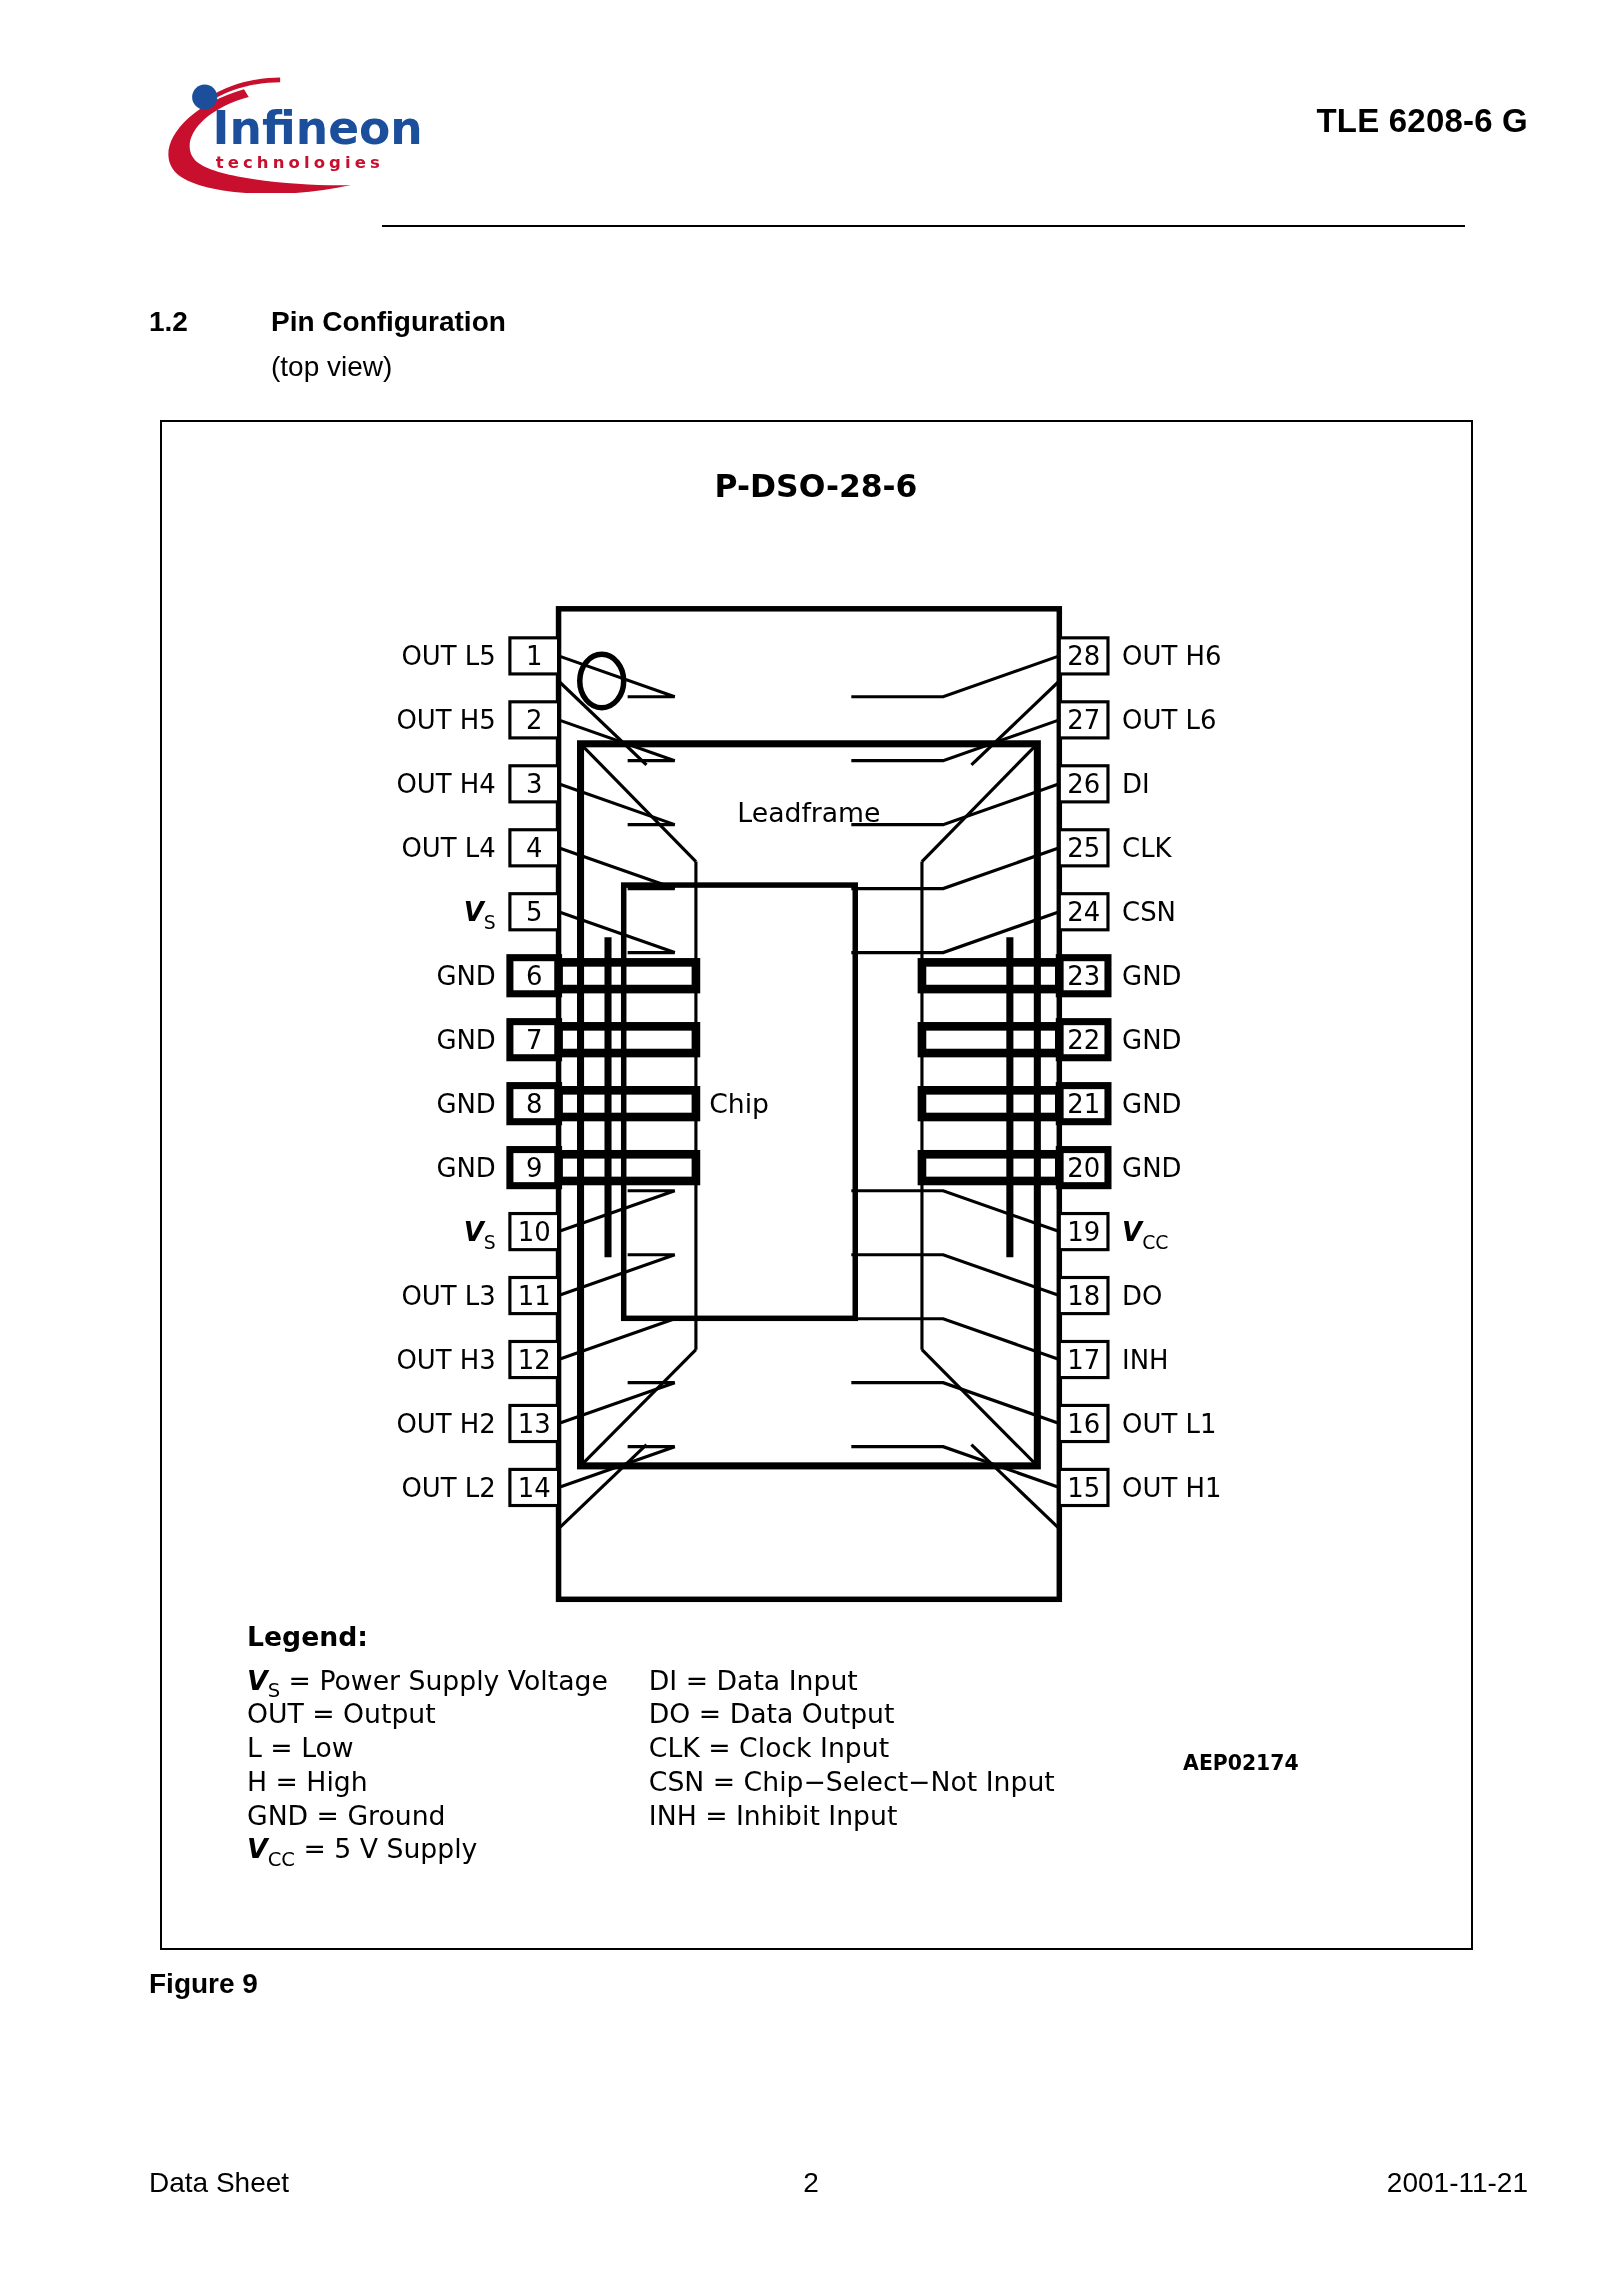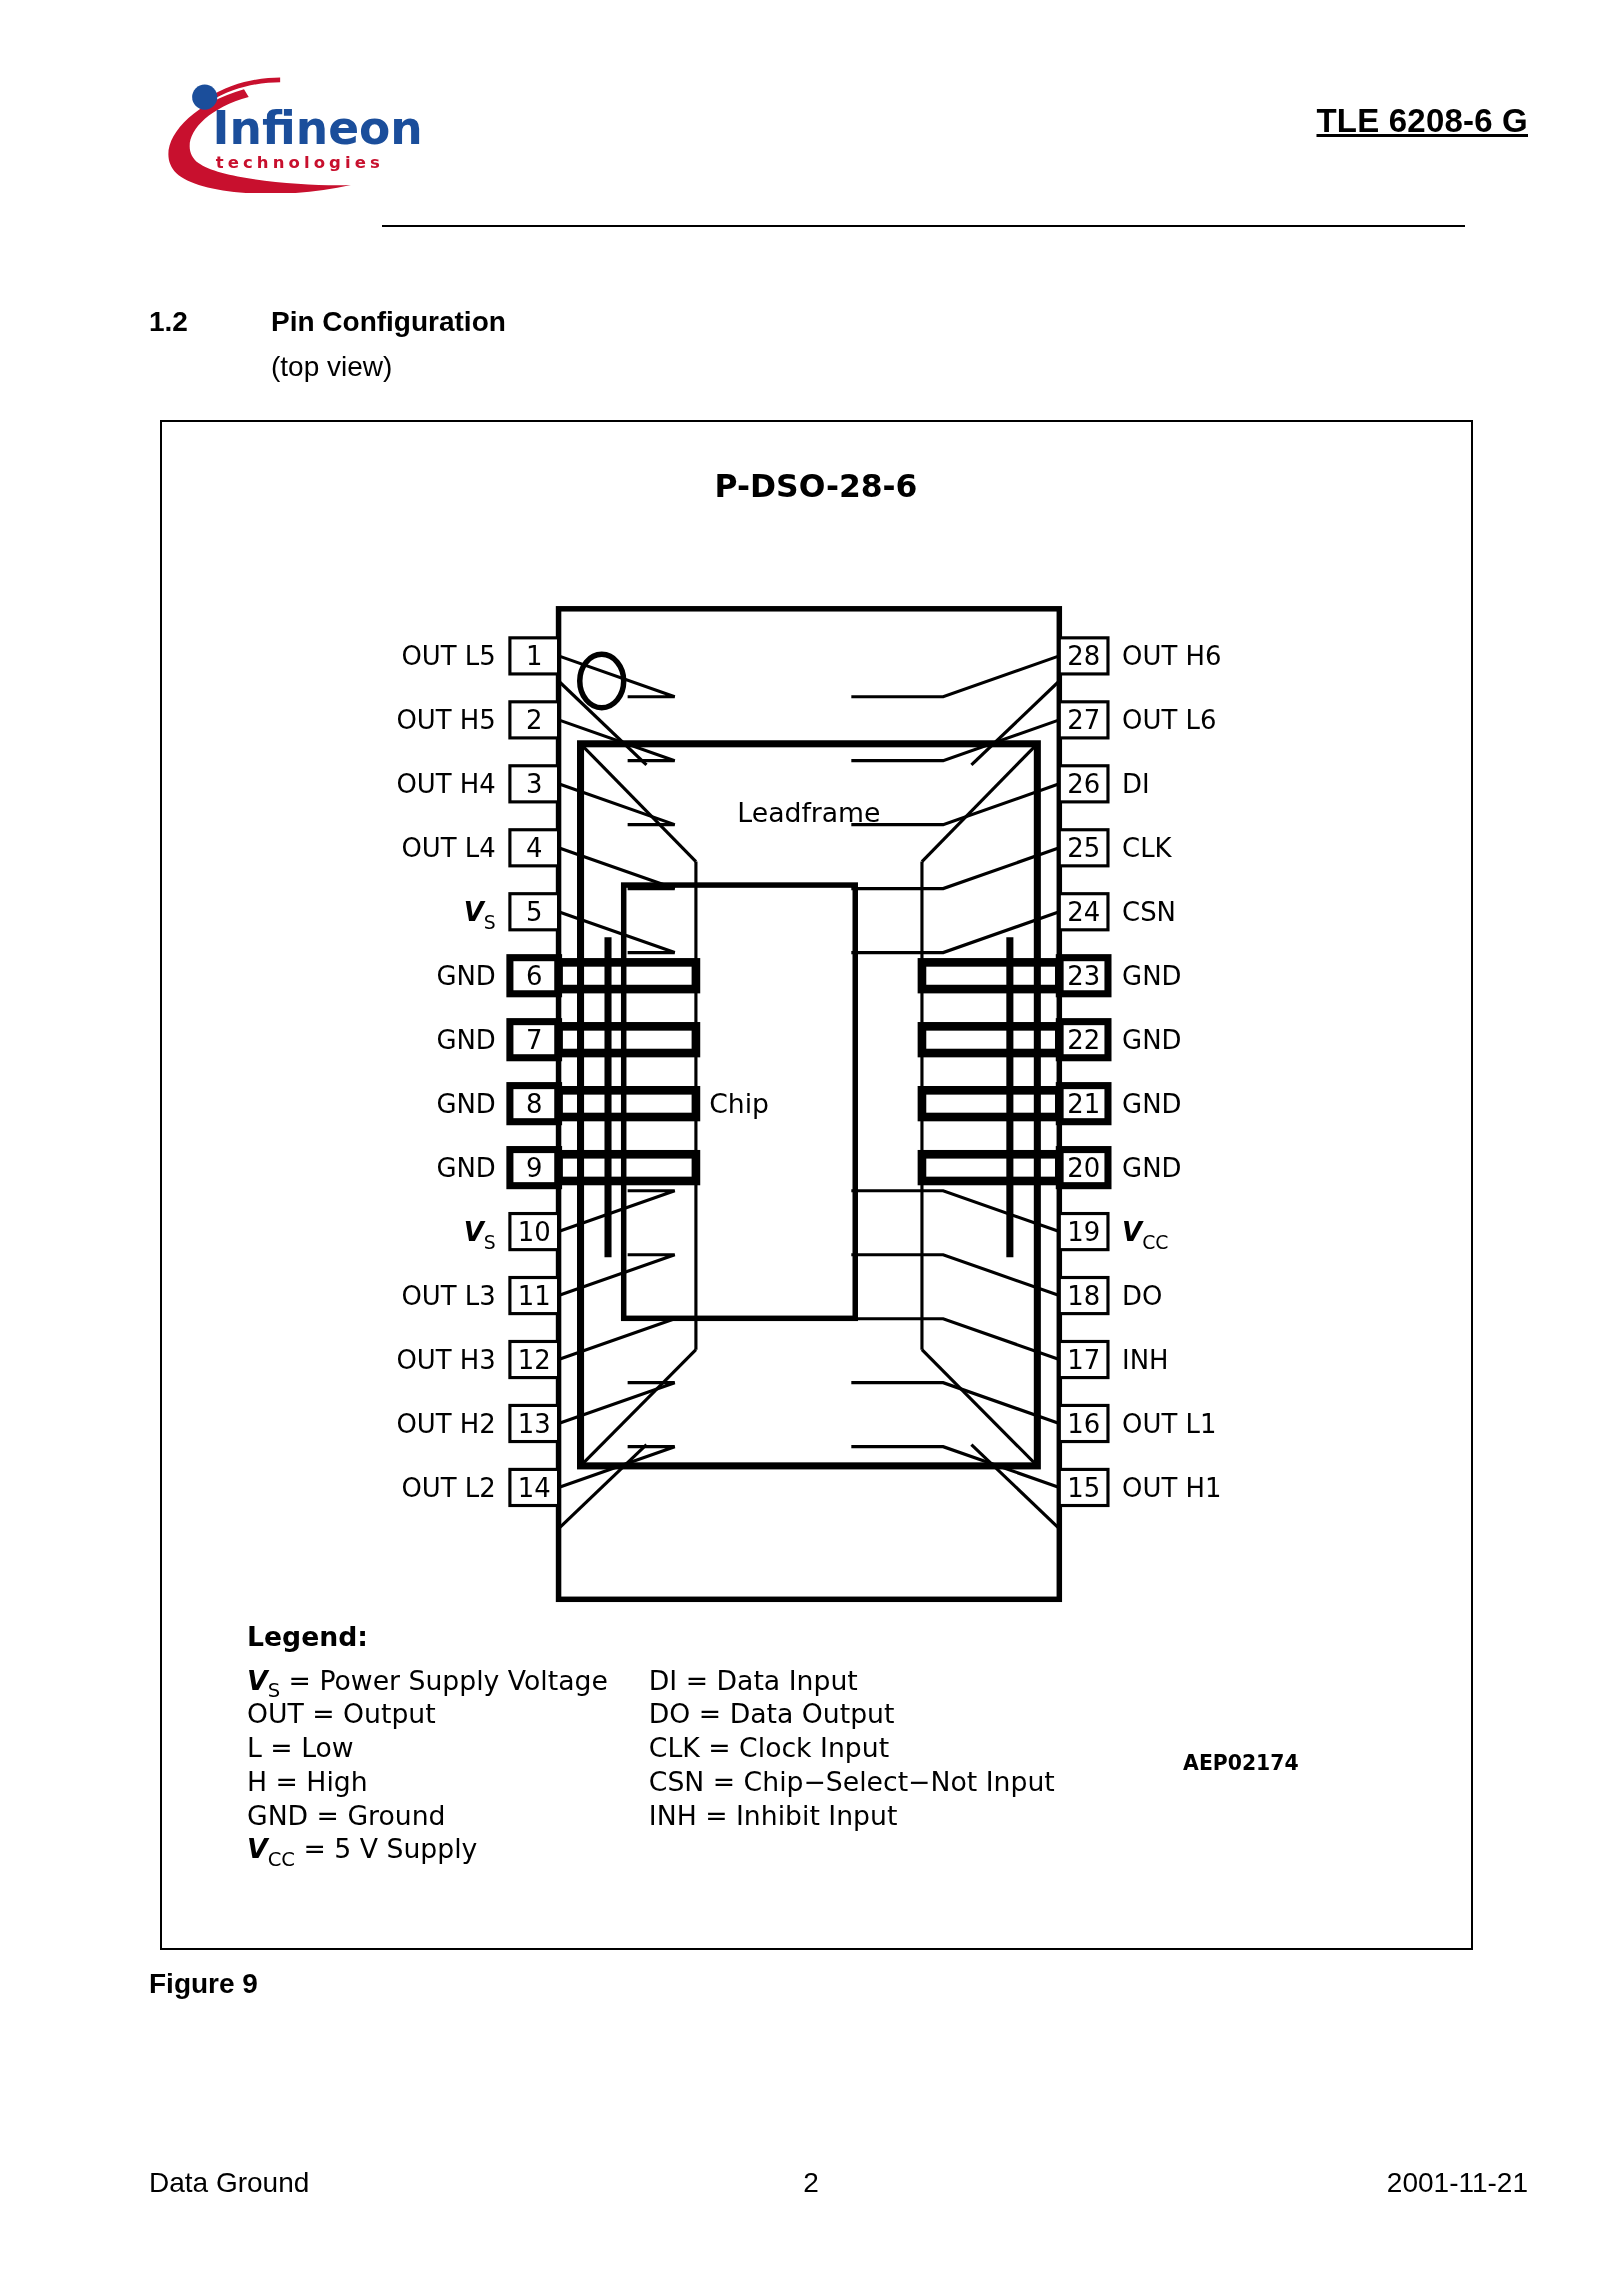--- a/index.html
+++ b/index.html
@@ -11,21 +11,21 @@
     position:relative;
     overflow:hidden;
   }
 
   
   #header { position:absolute; left:0; top:0; width:1622px; height:236px; }
   #logo { position:absolute; left:145px; top:75px; width:330px; height:118px; }
   #doc-title {
     position:absolute; right:94px; top:102px;
     font-size:33px; font-weight:bold; letter-spacing:0.2px;
-    white-space:nowrap; text-align:right;text-decoration:underline;
+    white-space:nowrap; text-align:right;
   }
   #header-rule {
     position:absolute; left:382px; top:225px; width:1083px; height:2.4px;
     background:#000;
   }
 
   
   #section { position:absolute; left:149px; top:306px; width:1099px; }
   #sec-num {
     position:absolute; left:0; top:0;
@@ -319,17 +319,17 @@
         </g>
     </g>
 
     <text id="svg-drawing-ref" class="dlbl" x="1448" y="1718" text-anchor="end" font-size="26" font-weight="bold">AEP02174</text>
   </svg>
 </div>
 
 <div id="figure-caption">Figure 9</div>
 
 <div id="footer">
-  <div id="footer-left">Data Ground</div>
+  <div id="footer-left">Data Sheet</div>
   <div id="footer-page">2</div>
   <div id="footer-right">2001-11-21</div>
 </div>
 
 
 </body></html>

